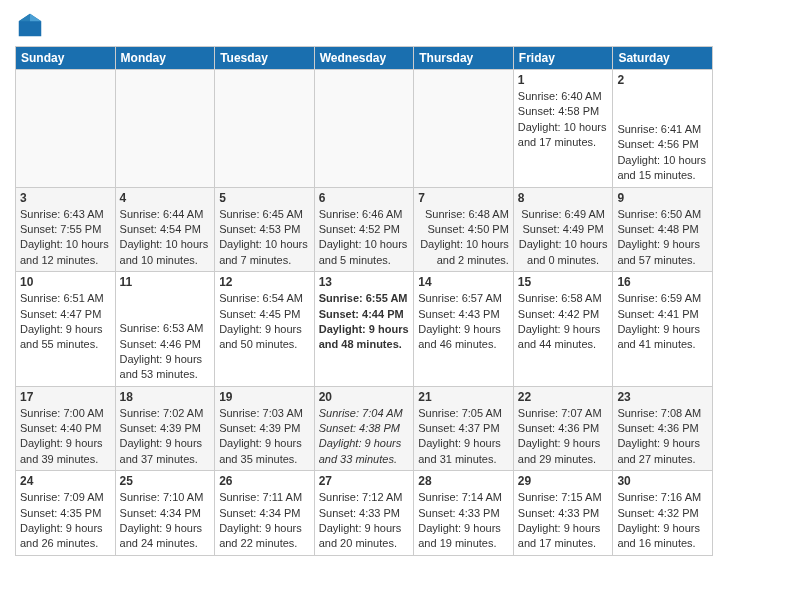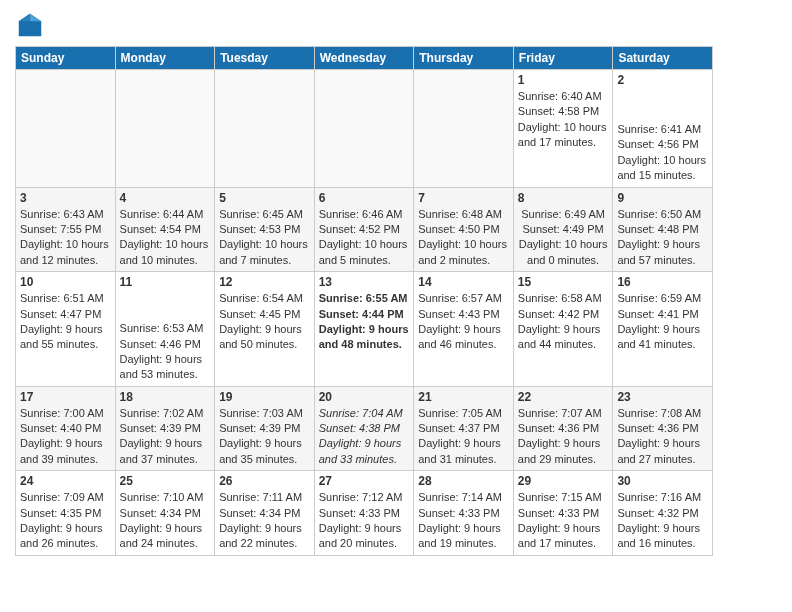--- a/index.html
+++ b/index.html
@@ -178,21 +178,21 @@
           </td>
           <td>
             <span class="day-number">6</span>
             <div class="day-info" style="white-space: pre-line;">Sunrise: 6:46 AM
 Sunset: 4:52 PM
 Daylight: 10 hours
 and 5 minutes.</div>
           </td>
           <td>
             <span class="day-number">7</span>
-            <div class="day-info" style="white-space: pre-line;">Sunrise: 6:48 AM
+            <div class="day-info" style="white-space: pre-line; text-align: right;">Sunrise: 6:48 AM
 Sunset: 4:50 PM
 Daylight: 10 hours
 and 2 minutes.</div>
           </td>
           <td>
             <span class="day-number">8</span>
             <div class="day-info" style="white-space: pre-line; text-align: center;">Sunrise: 6:49 AM
 Sunset: 4:49 PM
 Daylight: 10 hours
 and 0 minutes.</div>

